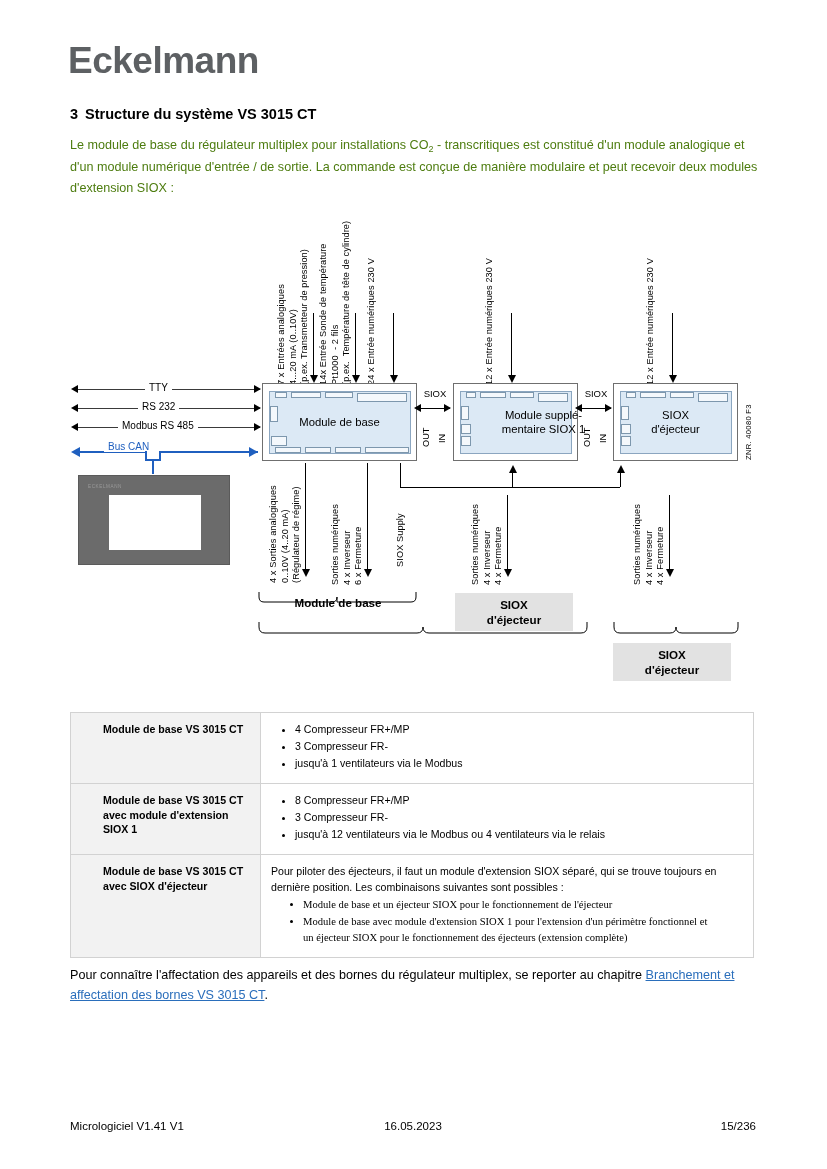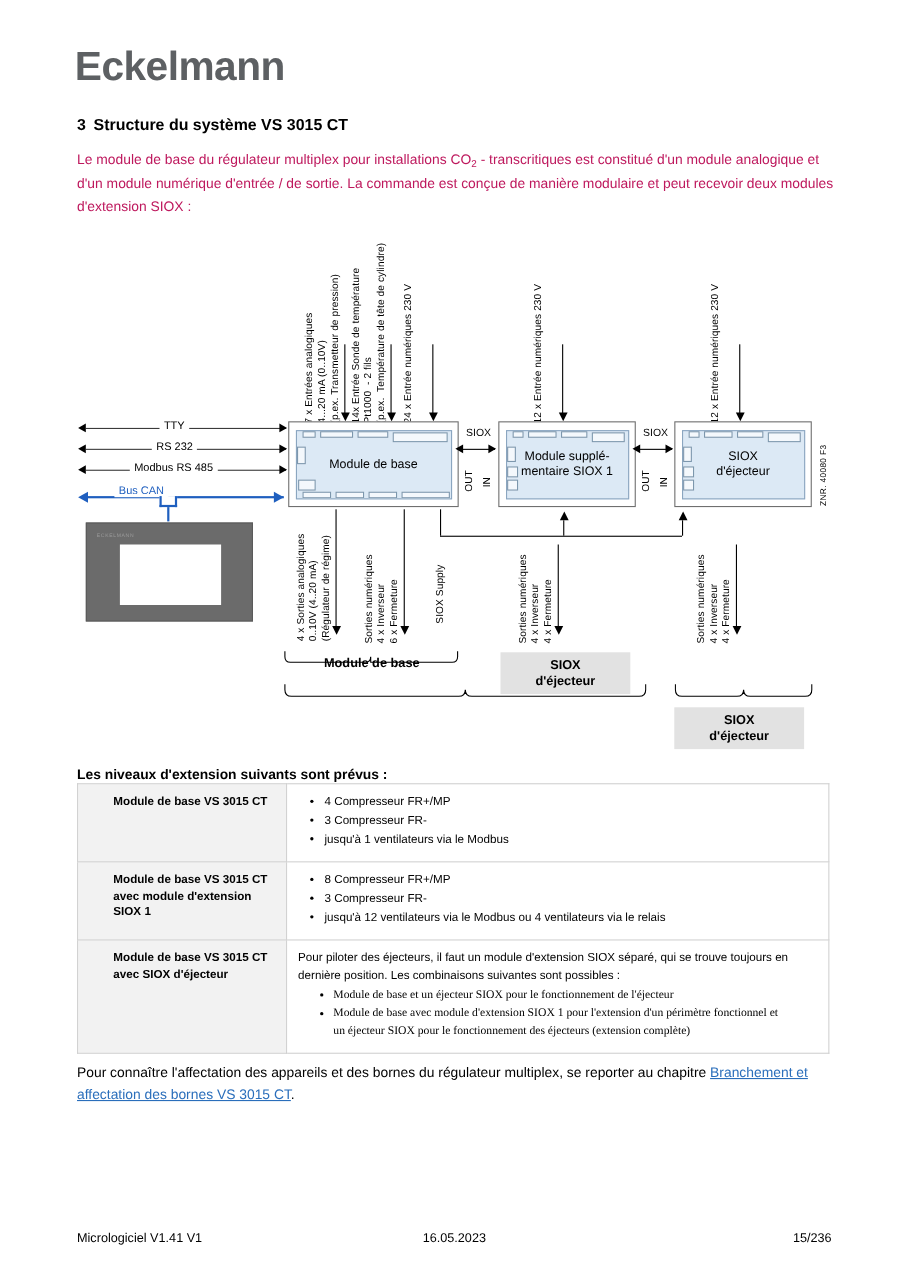--- a/index.html
+++ b/index.html
@@ -23,21 +23,21 @@
   }
 
   .h1 {
     position:absolute; left:70px; top:106px;
     font-size: 14.5px; font-weight:bold; color:#000;
   }
   .h1 .num { margin-right:7px; }
 
   .intro {
     position:absolute; left:70px; top:135px; width:690px;
-    font-size: 12.6px; line-height: 21px; color:#be185d;
+    font-size: 12.6px; line-height: 21px; color:#4d7c0f;
   }
   .intro sub { font-size:9px; vertical-align: baseline; position:relative; top:3px; }
 
   
   .diagram { position:absolute; left:0px; top:205px; width:827px; height:480px; }
 
   .vlabel {
     position:absolute;
     writing-mode: vertical-rl;
     transform: rotate(180deg);
@@ -272,21 +272,21 @@
       <div class="modtext" style="top:31px;"><span>Module de base</span></div>
     </div>
 
     <div class="siox-mid-label" style="left:415px; top:183px; width:40px;">SIOX</div>
     <div style="position:absolute;left:420px;top:203px;width:30px;height:1px;background:#000;"></div>
     <div class="arrowleft" style="left:414px; top:199px;"></div>
     <div class="arrowright" style="left:444px; top:199px;"></div>
     <div class="siox-oi" style="left:421px; top:212px; height:30px;">OUT</div>
     <div class="siox-oi" style="left:437px; top:214px; height:24px;">IN</div>
 
-    <div class="modframe" style="left:453px; top:178px; width:125px; height:78px;">
+    <div class="modframe" style="left:453px; top:178px; width:125px; height:78px;padding-left:28px;">
       <div class="modinner" style="left:6px; top:7px; width:112px; height:63px;"></div>
       <div class="terminal" style="left:12px;top:8px;width:10px;height:6px;"></div>
       <div class="terminal" style="left:26px;top:8px;width:26px;height:6px;"></div>
       <div class="terminal" style="left:56px;top:8px;width:24px;height:6px;"></div>
       <div class="terminal" style="left:84px;top:9px;width:30px;height:9px;"></div>
       <div class="terminal" style="left:7px;top:22px;width:8px;height:14px;"></div>
       <div class="terminal" style="left:7px;top:40px;width:10px;height:10px;"></div>
       <div class="terminal" style="left:7px;top:52px;width:10px;height:10px;"></div>
       <div class="modtext" style="top:24px;">
         <span>Module supplé-</span><br>
@@ -361,21 +361,20 @@
       <path d="M1,1 L1,6 Q1,12 7,12 L159,12 Q165,12 165,6 Q165,12 171,12 L323,12 Q329,12 329,6 L329,1" fill="none" stroke="#000" stroke-width="1"></path>
     </svg>
 
     <svg class="brace" style="left:613px; top:416px;" width="126" height="16">
       <path d="M1,1 L1,6 Q1,12 7,12 L57,12 Q63,12 63,6 Q63,12 69,12 L119,12 Q125,12 125,6 L125,1" fill="none" stroke="#000" stroke-width="1"></path>
     </svg>
     <div class="capgray" style="left:613px; top:438px; width:118px;">SIOX<br>d'éjecteur</div>
 
   </div>
 
-  <div class="tbl-head">Les niveaux d'extension suivants sont prévus :</div>
 
   <table class="levels">
     <tbody>
       <tr>
         <td class="c1">
           <span>Module de base VS 3015 CT</span>
         </td>
         <td class="c2">
           <ul>
             <li>4 Compresseur FR+/MP</li>

